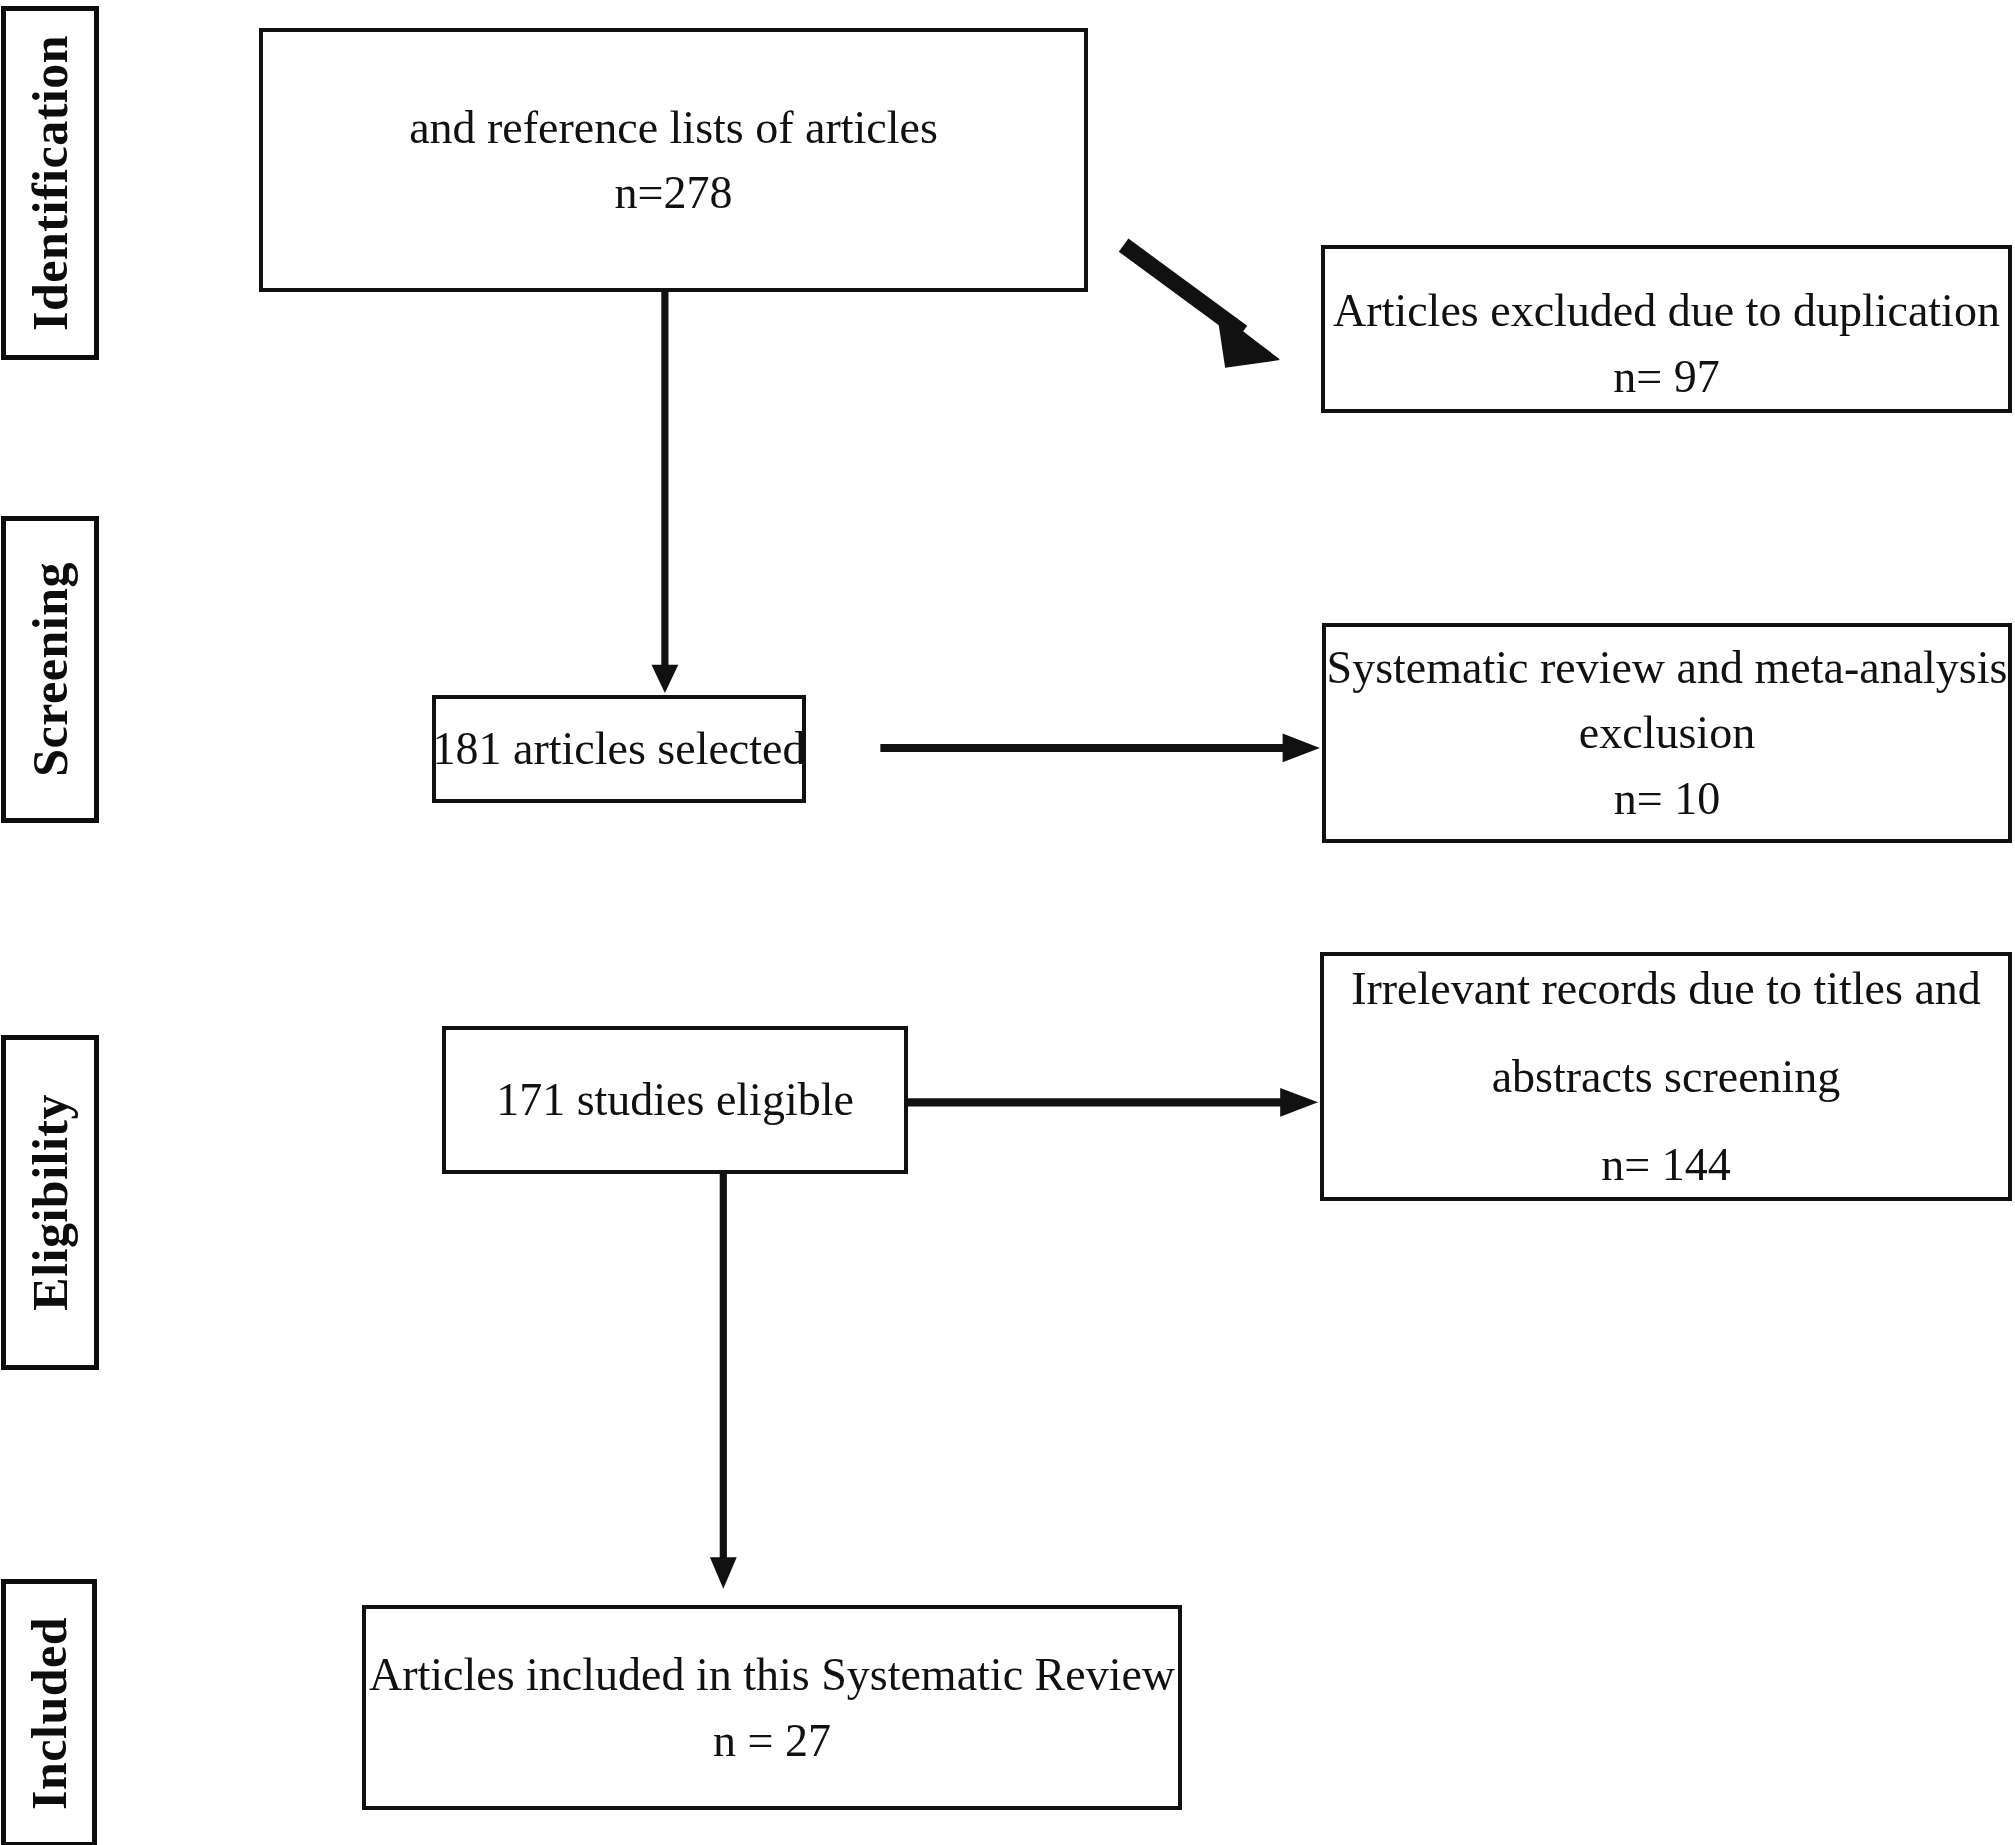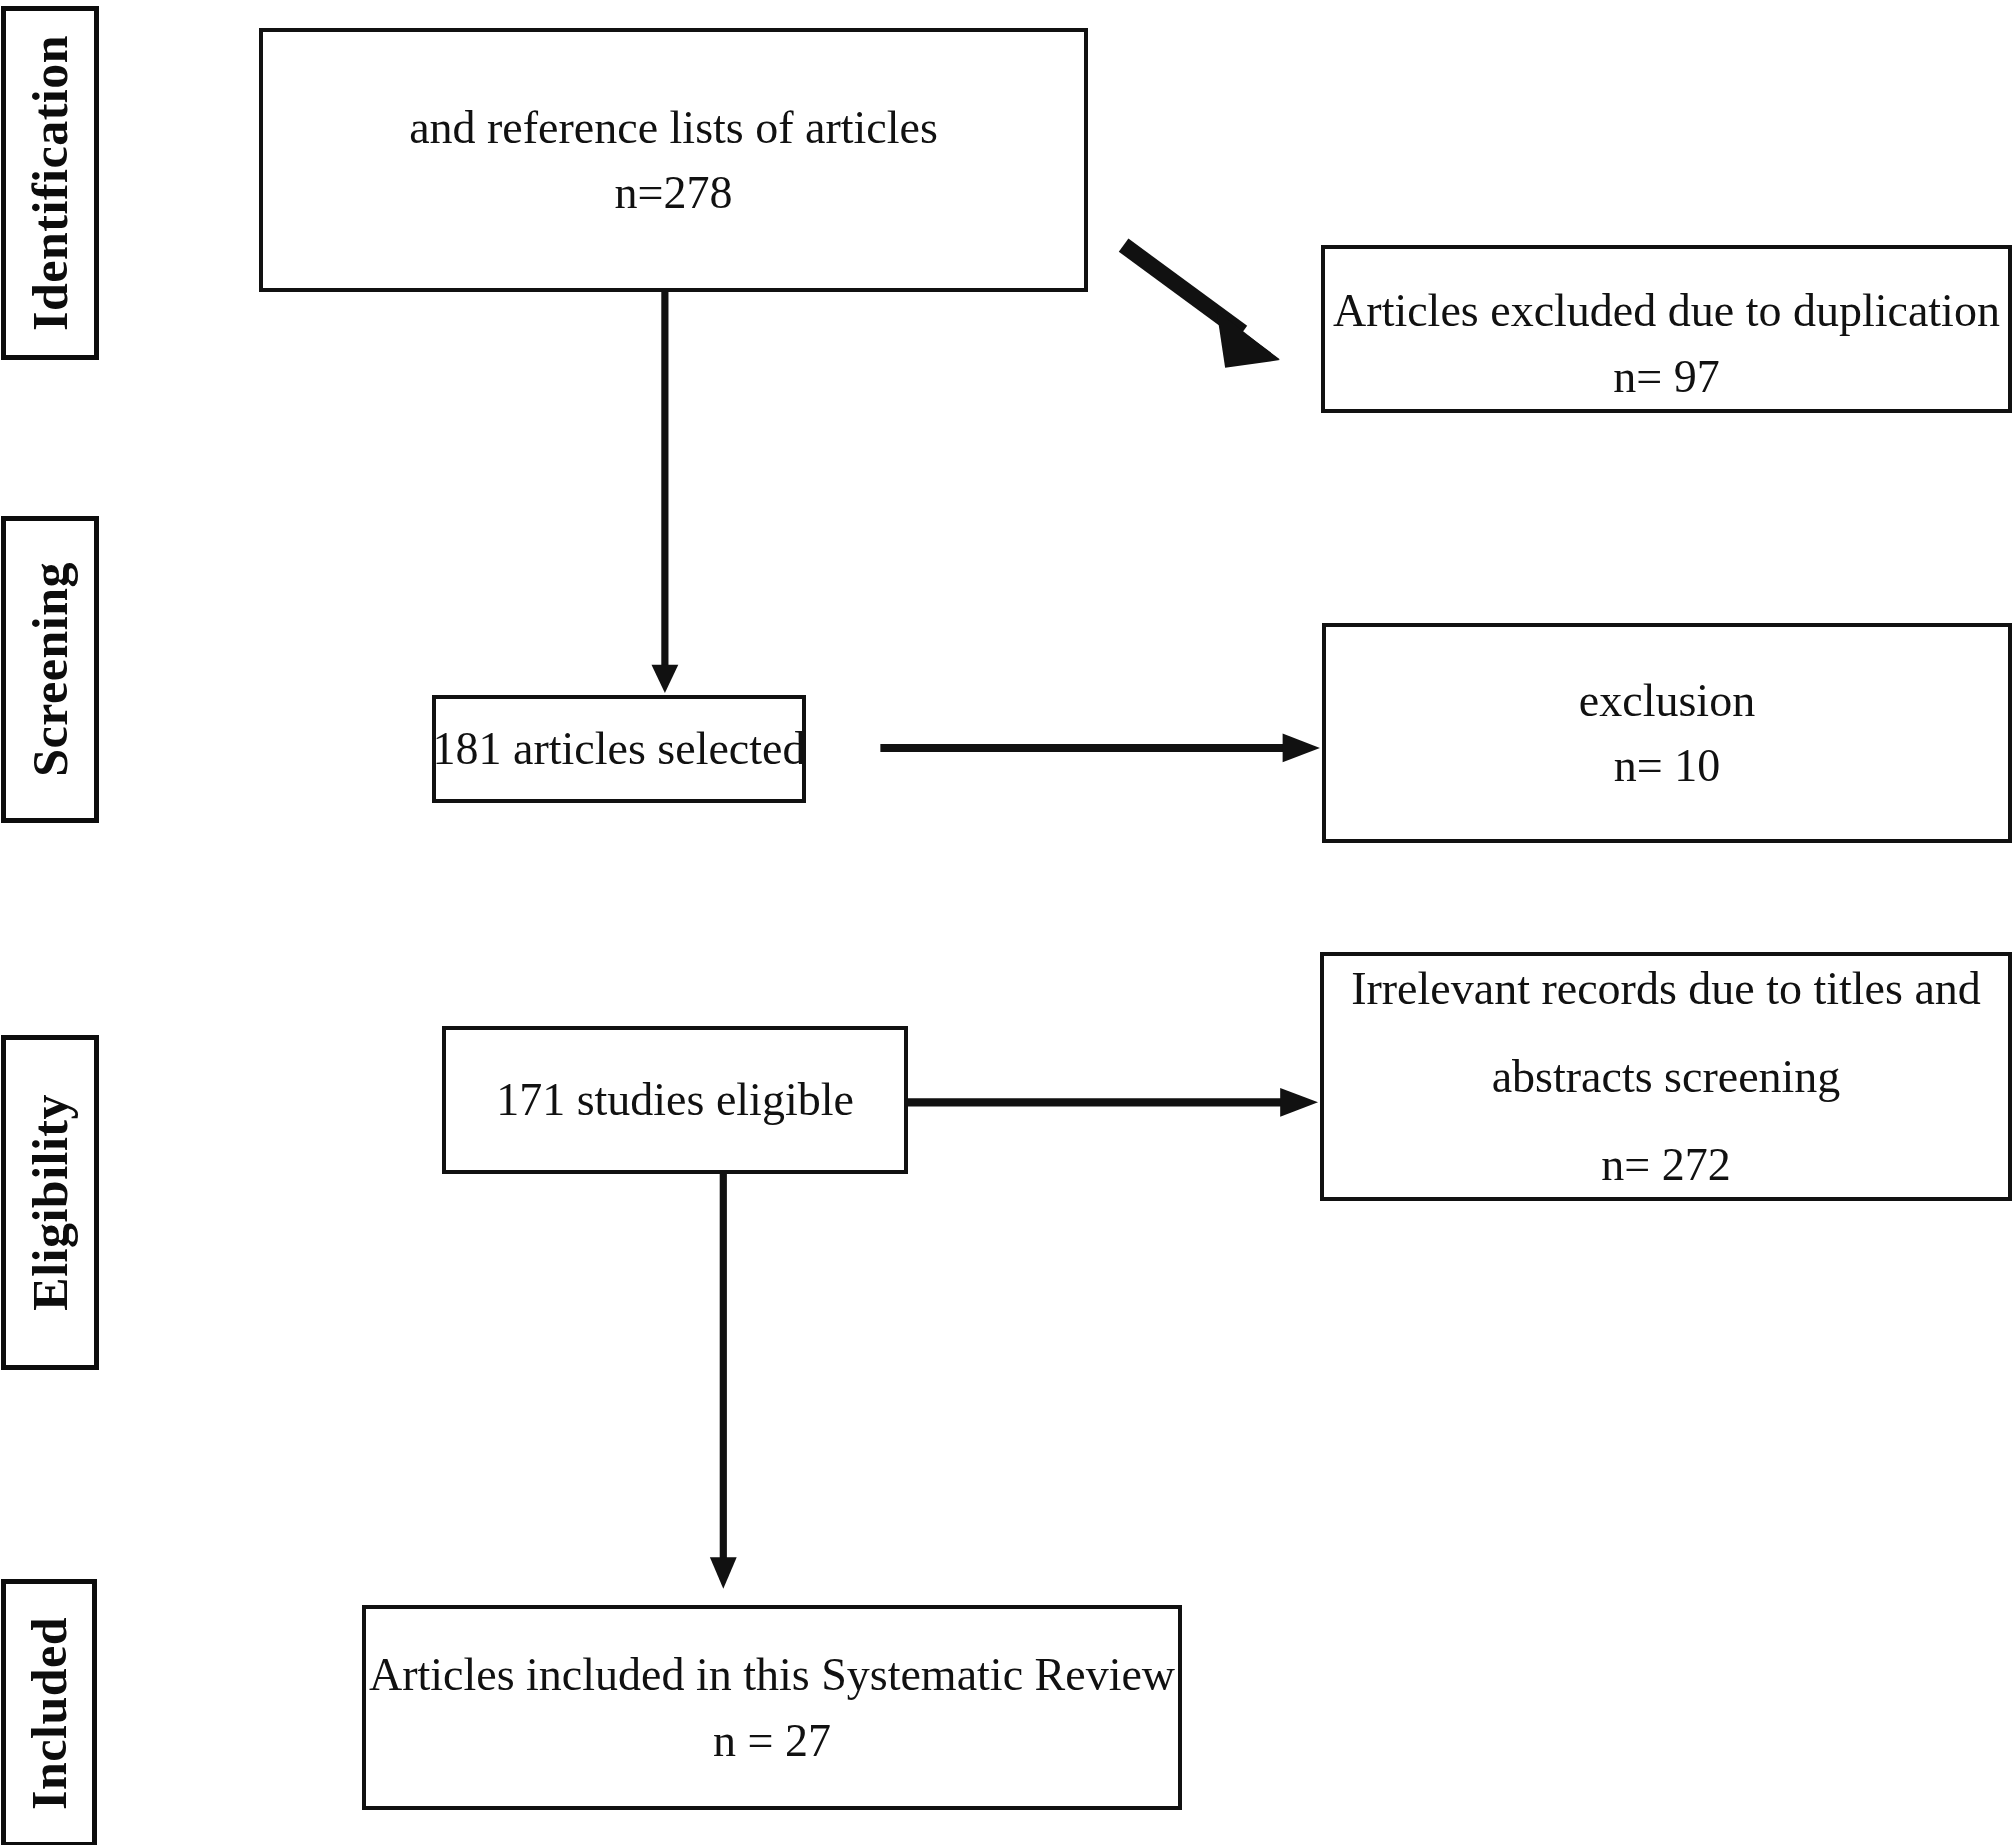--- a/index.html
+++ b/index.html
@@ -121,32 +121,33 @@
   <div class="flow-box" style="left:1321px; top:245px; width:691px; height:168px;justify-content:flex-end;">
     <div class="line">Articles excluded due to duplication</div>
     <div class="line">n= 97</div>
   </div>
 
   <div class="flow-box" style="left:432px; top:695px; width:374px; height:108px;">
     <div class="line">181 articles selected</div>
   </div>
 
   <div class="flow-box" style="left:1322px; top:623px; width:690px; height:220px;">
+    <div class="line">Systematic review and meta-analysis</div>
     <div class="line">exclusion</div>
     <div class="line">n= 10</div>
   </div>
 
   <div class="flow-box" style="left:442px; top:1026px; width:466px; height:148px;">
     <div class="line">171 studies eligible</div>
   </div>
 
   <div class="flow-box" style="left:1320px; top:952px; width:692px; height:249px;justify-content:space-between;">
     <div class="line">Irrelevant records due to titles and</div>
     <div class="line">abstracts screening</div>
-    <div class="line">n= 272</div>
+    <div class="line">n= 144</div>
   </div>
 
   <div class="flow-box" style="left:362px; top:1589px; width:820px; height:205px;margin-top:16px;">
     <div class="line">Articles included in this Systematic Review</div>
     <div class="line">n = 27</div>
   </div>
 
 </div>
 
 

